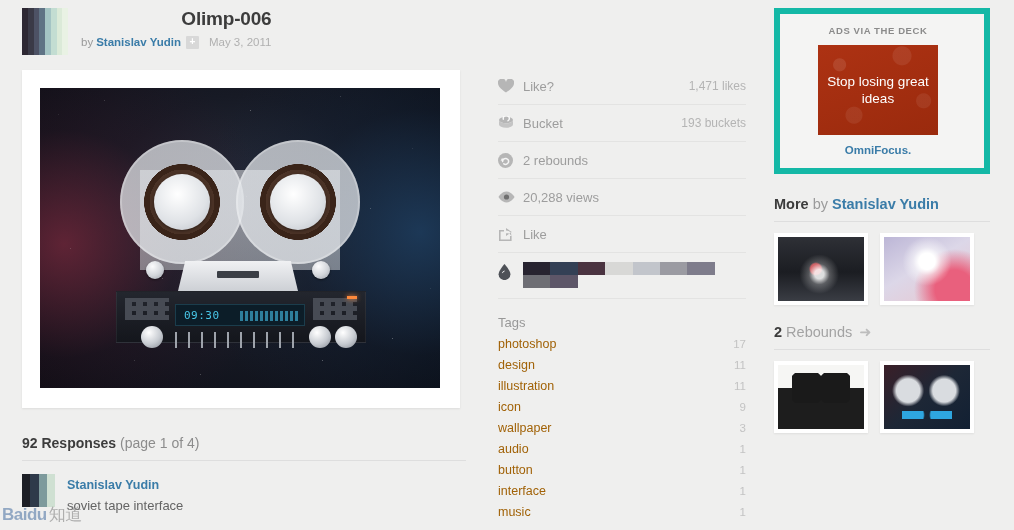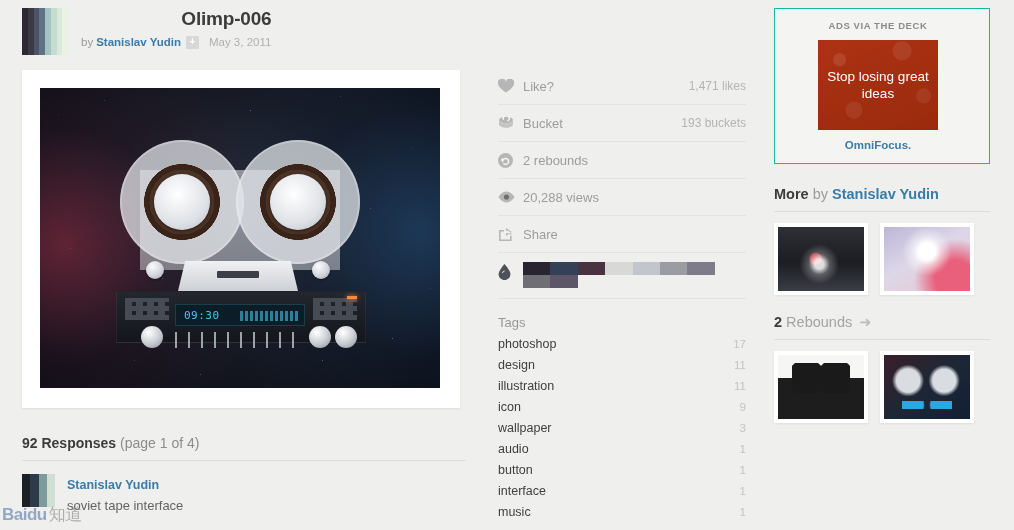--- a/index.html
+++ b/index.html
@@ -293,31 +293,31 @@
   .palette-swatches i { width: 27.4px; height: 13px; display: block; }
 
   .tags-box { padding-top: 16px; }
   .tags-title { font-size: 13px; color: #989898; margin-bottom: 4px; }
   .tag-row {
     display: flex;
     font-size: 12.5px;
     line-height: 21px;
     color: #a8a8a8;
   }
-  .tag-row a { color: #404040; text-decoration: none; flex: 1 1 auto; }
+  .tag-row a { color: #a16207; text-decoration: none; flex: 1 1 auto; }
   .tag-row .cnt { color: #c3c3c3; font-size: 11.5px; }
 
   
   .right-col {
     position: absolute;
     left: 774px; top: 8px;
     width: 216px;
   }
   .ad-box {
-    border: 1px solid #14b8a6;
+    border: 6px solid #14b8a6;
     background: #f4f4f3;
     padding: 11px 18px 12px 10px;
     text-align: center;
   }
   .ad-label {
     font-size: 9.5px;
     letter-spacing: 0.6px;
     color: #8b8b8b;
     font-weight: bold;
   }
@@ -556,21 +556,21 @@
           <span class="lbl">20,288 views</span>
           <span class="val"></span>
         </div>
         <div class="stat-row">
           <span class="ico">
             <svg class="ic" width="17" height="14" viewBox="0 0 17 14">
               <path d="M1 3 h5 v1.6 H2.6 v7.8 h9.4 V9 h1.6 v5 H1 z" fill="#b6b6b6"></path>
               <path d="M8 6.4 c3.2 -0.2 4.4 0.7 5.4 2.6 c0 -3.4 -0.7 -5 -5.4 -5.4 V1 L13.8 5 L8 9 z" fill="#b6b6b6"></path>
             </svg>
           </span>
-          <span class="lbl">Share</span>
+          <span class="lbl">Like</span>
           <span class="val"></span>
         </div>
       </div>
 
     <div class="palette-row">
       <div class="ico">
         <svg class="ic" width="13" height="16" viewBox="0 0 13 16" aria-hidden="true">
           <path d="M6.5 0 C6.5 0 0.6 6.6 0.6 10.2 a5.9 5.9 0 0 0 11.8 0 C12.4 6.6 6.5 0 6.5 0 z" fill="#4e5157"></path>
           <path d="M4.4 9.1 a2.6 2.6 0 0 1 2.2 -2.1" stroke="#ffffff" stroke-width="1" fill="none" opacity="0.85"></path>
         </svg>

